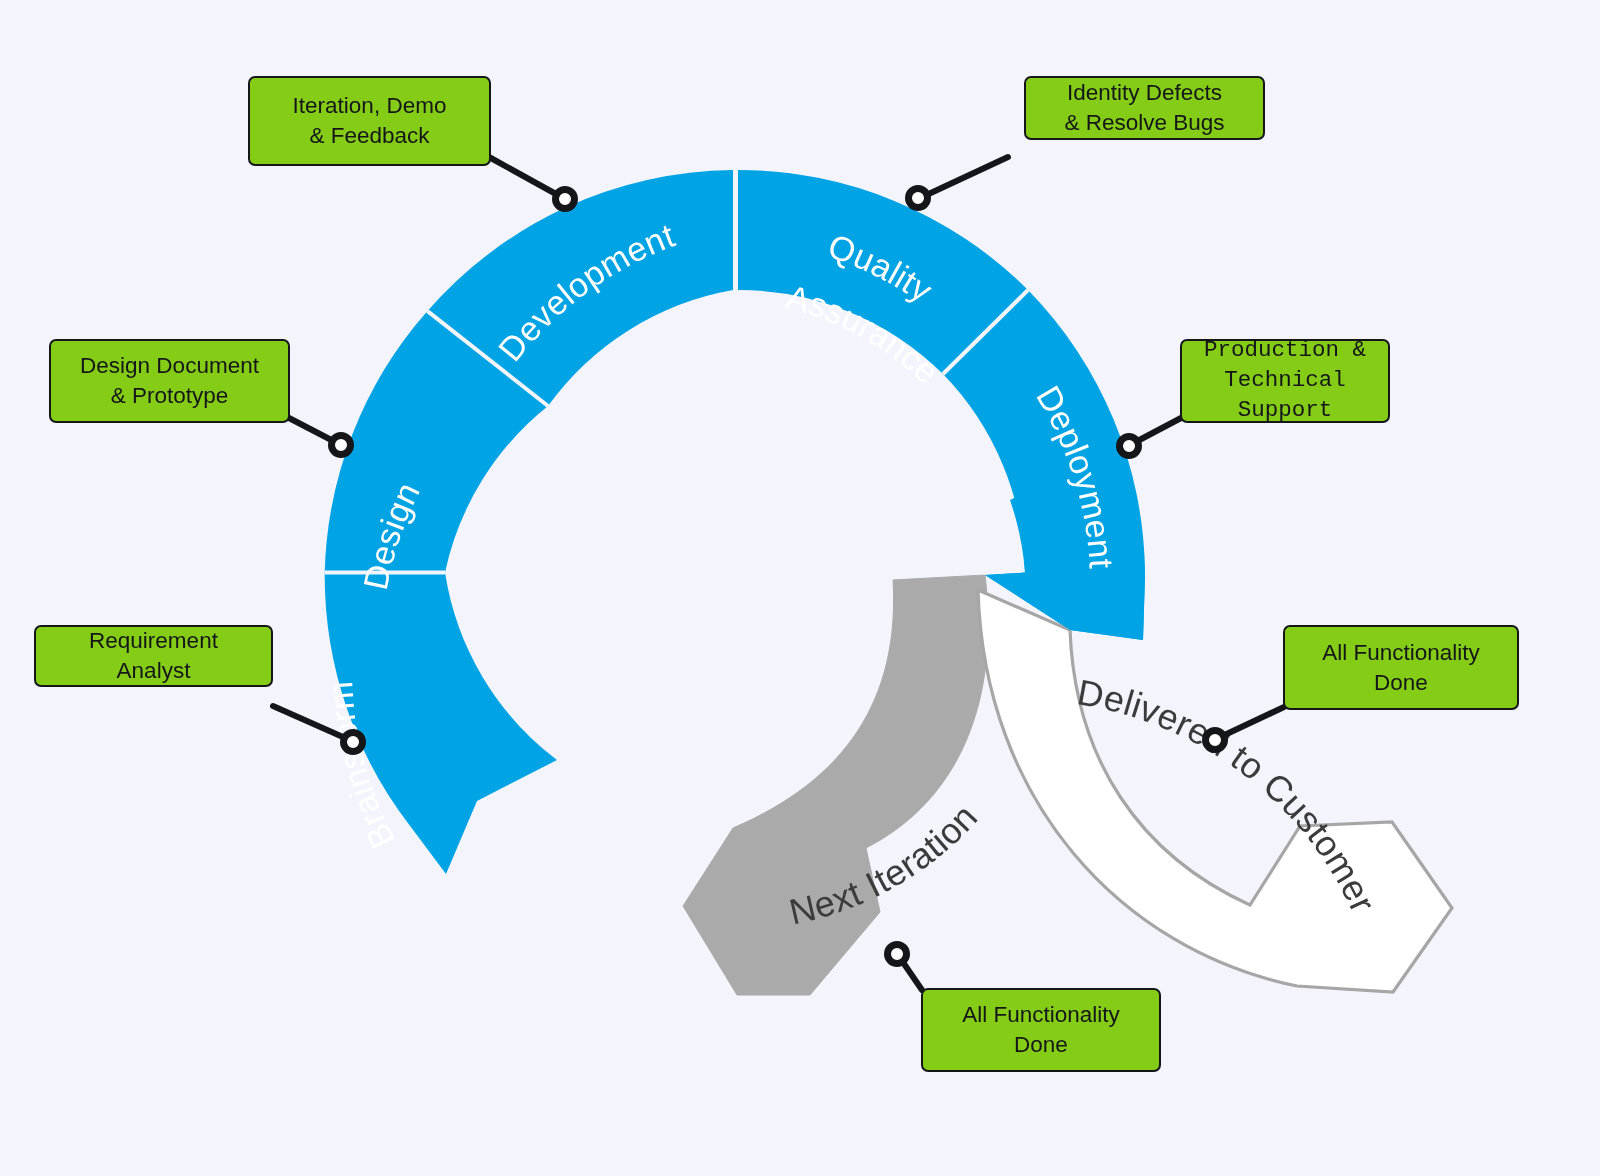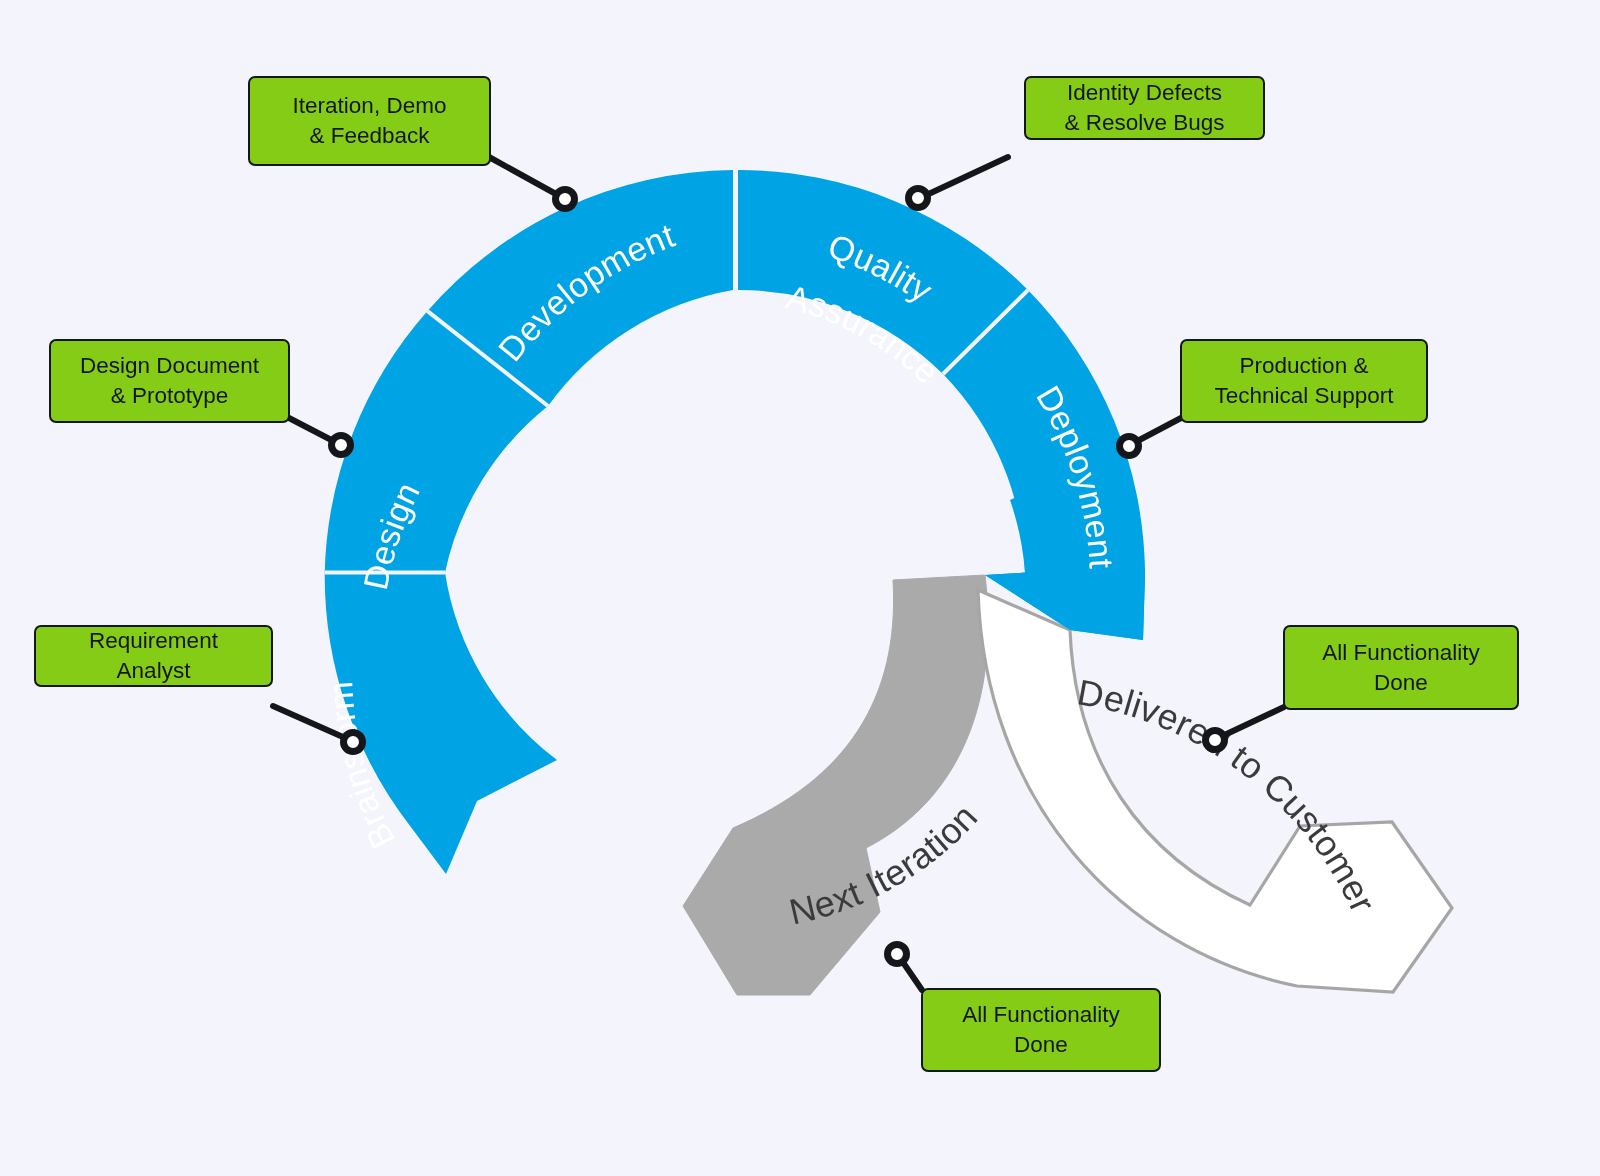--- a/index.html
+++ b/index.html
@@ -212,21 +212,21 @@
 
   <div class="callout" style="left:248px; top:76px; width:243px; height:90px;">Iteration, Demo
 &amp; Feedback</div>
 
   <div class="callout" style="left:1004px; top:76px; width:241px; height:64px;margin-left:20px;">Identity Defects
 &amp; Resolve Bugs</div>
 
   <div class="callout" style="left:49px; top:339px; width:241px; height:84px;">Design Document
 &amp; Prototype</div>
 
-  <div class="callout" style="left:1180px; top:339px; width:248px; height:84px;">Production &amp;
+  <div class="callout" style="left:1180px; top:339px; width:210px; height:84px;font-family:Liberation Mono, monospace;">Production &amp;
 Technical Support</div>
 
   <div class="callout" style="left:34px; top:625px; width:239px; height:62px;">Requirement
 Analyst</div>
 
   <div class="callout" style="left:1283px; top:625px; width:236px; height:85px;">All Functionality
 Done</div>
 
   <div class="callout" style="left:921px; top:988px; width:240px; height:84px;">All Functionality
 Done</div>

